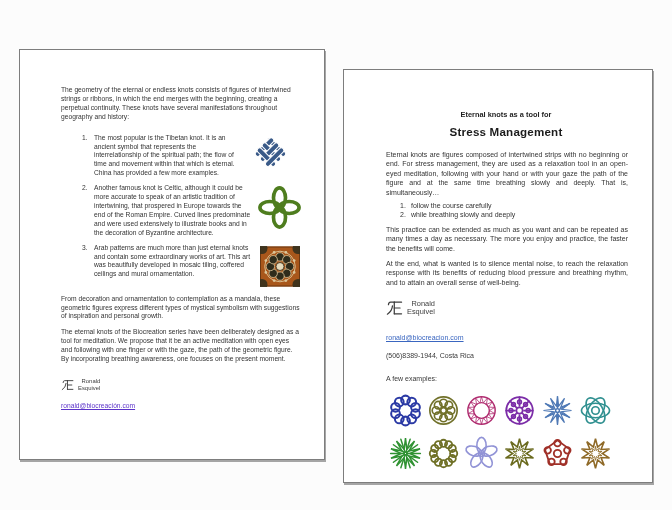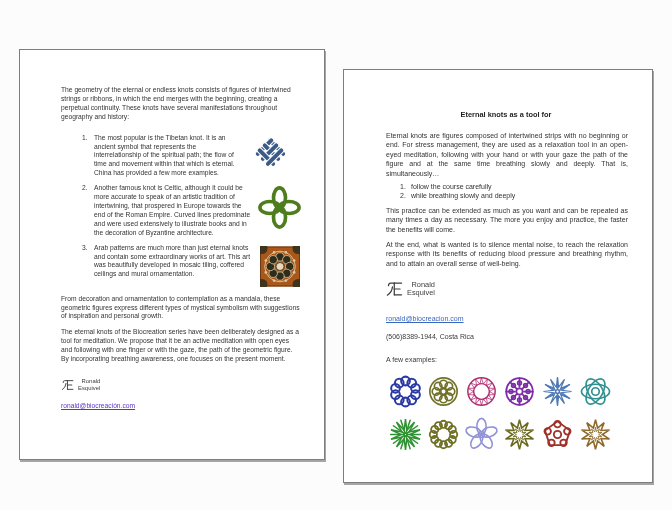--- a/index.html
+++ b/index.html
@@ -144,20 +144,21 @@
       <span style="display:block">Ronald</span>
       <span style="display:block">Esquivel</span>
     </span>
   </div>
 
   <a class="email" style="color: rgb(91, 51, 201);">ronald@biocreación.com</a>
 </div>
 
 <div class="page" id="page2">
   <div class="kicker">Eternal knots as a tool for</div>
+  <h1 class="title2">Stress Management</h1>
 
   <p class="intro">Eternal knots are figures composed of intertwined strips with no beginning or end. For stress management, they are used as a relaxation tool in an open-eyed meditation, following with your hand or with your gaze the path of the figure and at the same time breathing slowly and deeply. That is, simultaneously…</p>
 
   <div class="olist2">
     <div class="li2">
       <span class="num">1.</span>
       <span class="itext">follow the course carefully</span>
     </div>
     <div class="li2">
       <span class="num">2.</span>

